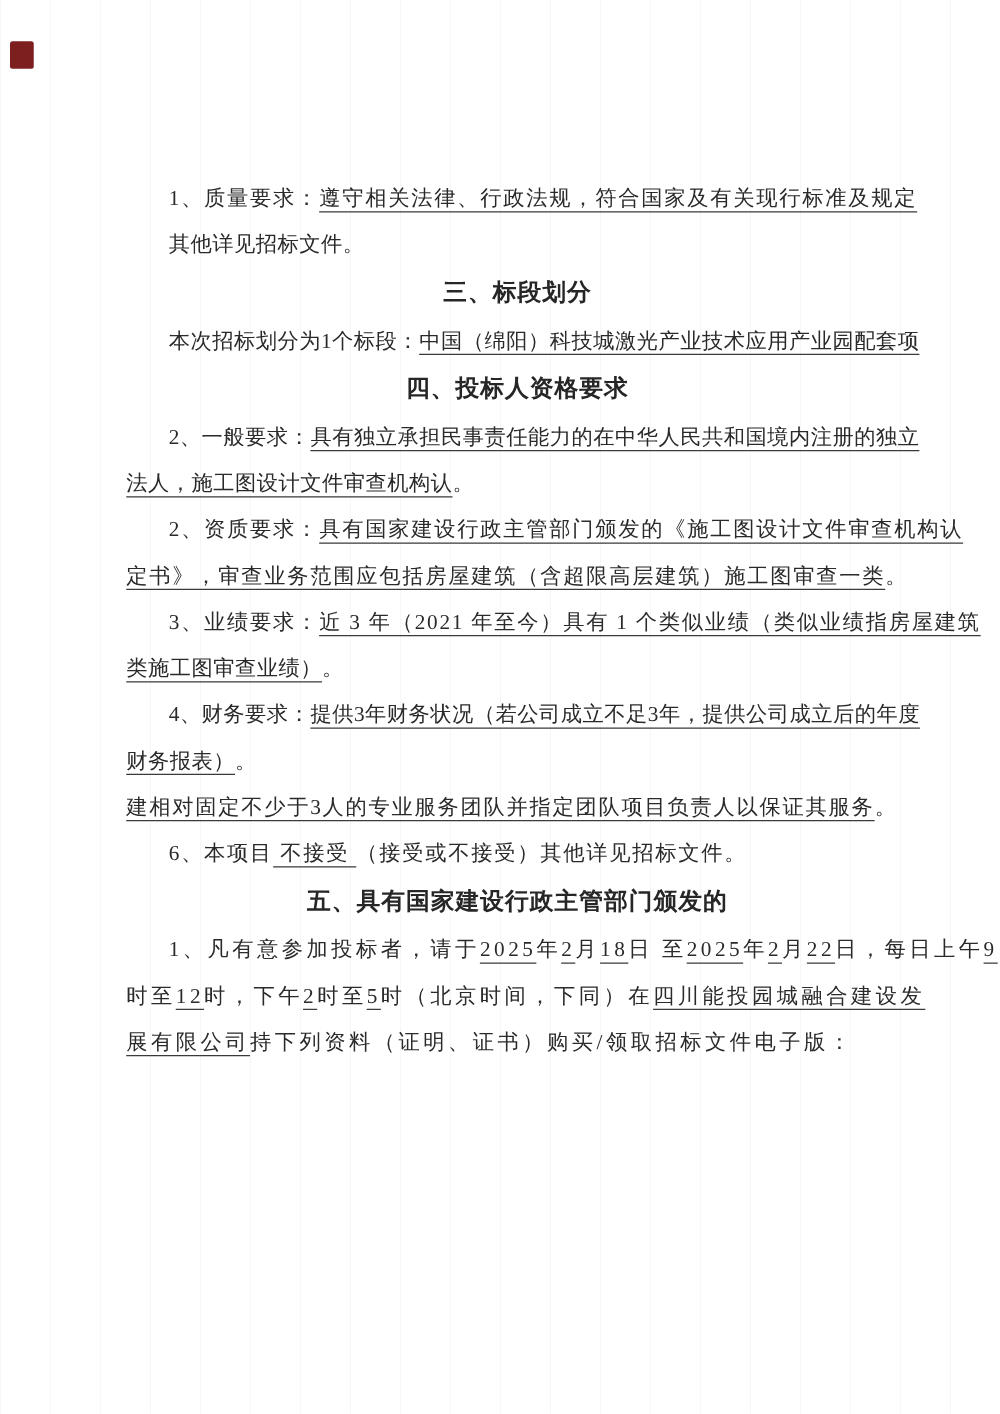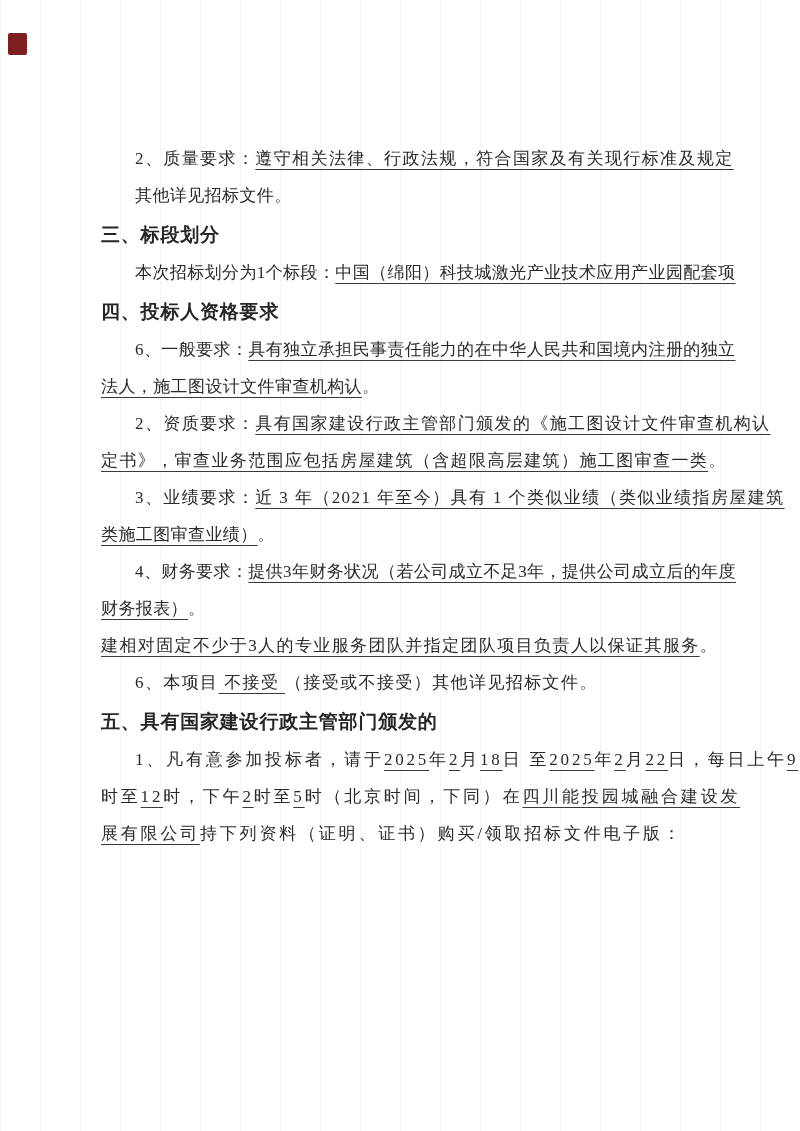--- a/index.html
+++ b/index.html
@@ -50,41 +50,42 @@
   .sp2 { letter-spacing: 2.8px; }
   .heading {
     font-family: "Liberation Sans", "DejaVu Sans", sans-serif;
     font-weight: 700;
     font-size: 19px;
     letter-spacing: 0.8px;
     color: #262626;
     line-height: 30px;
     margin: 6px 0 4px 0;
     white-space: nowrap;
+    text-align: center;
   }
   .u {
     text-decoration: underline;
     text-decoration-thickness: 1px;
     text-underline-offset: 5px;
     text-decoration-color: #3a3a3a;
     margin-top: 18px;
   }
 </style>
 </head>
 <body style="color: rgb(42, 42, 42);">
 
 <div class="stamp" style="background: rgb(126, 31, 31);"></div>
 
 <div class="content">
-    <div class="line sp1 indent"><span>2、质量要求：</span><span class="u">遵守相关法律、行政法规，符合国家及有关现行标准及规定</span></div>
+    <div class="line sp1 indent"><span>1、质量要求：</span><span class="u">遵守相关法律、行政法规，符合国家及有关现行标准及规定</span></div>
     <div class="line sp0 indent"><span>其他详见招标文件。</span></div>
     <div class="heading">三、标段划分</div>
     <div class="line sp0 indent"><span>本次招标划分为1个标段：</span><span class="u">中国（绵阳）科技城激光产业技术应用产业园配套项</span></div>
     <div class="heading">四、投标人资格要求</div>
-    <div class="line sp0 indent"><span>6、一般要求：</span><span class="u">具有独立承担民事责任能力的在中华人民共和国境内注册的独立</span></div>
+    <div class="line sp0 indent"><span>2、一般要求：</span><span class="u">具有独立承担民事责任能力的在中华人民共和国境内注册的独立</span></div>
     <div class="line sp0"><span class="u">法人，施工图设计文件审查机构认</span><span>。</span></div>
     <div class="line sp1 indent"><span>2、资质要求：</span><span class="u">具有国家建设行政主管部门颁发的《施工图设计文件审查机构认</span></div>
     <div class="line sp1"><span class="u">定书》，审查业务范围应包括房屋建筑（含超限高层建筑）施工图审查一类</span><span>。</span></div>
     <div class="line sp1 indent"><span>3、业绩要求：</span><span class="u">近 3 年（2021 年至今）具有 1 个类似业绩（类似业绩指房屋建筑</span></div>
     <div class="line sp0"><span class="u">类施工图审查业绩）</span><span>。</span></div>
     <div class="line sp0 indent"><span>4、财务要求：</span><span class="u">提供3年财务状况（若公司成立不足3年，提供公司成立后的年度</span></div>
     <div class="line sp0"><span class="u">财务报表）</span><span>。</span></div>
     <div class="line sp1"><span class="u">建相对固定不少于3人的专业服务团队并指定团队项目负责人以保证其服务</span><span>。</span></div>
     <div class="line sp1 indent"><span>6、本项目</span><span class="u"> 不接受 </span><span>（接受或不接受）其他详见招标文件。</span></div>
     <div class="heading">五、具有国家建设行政主管部门颁发的</div>

